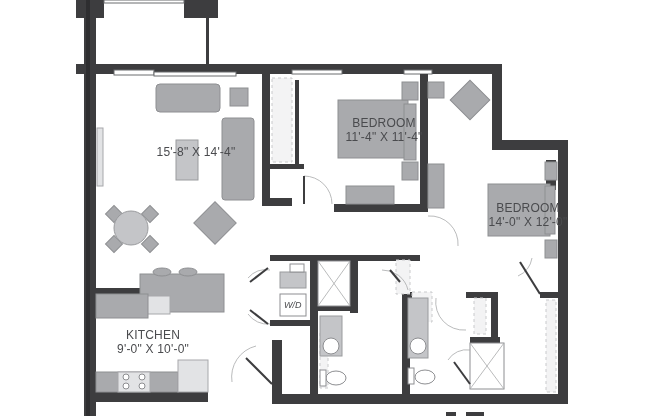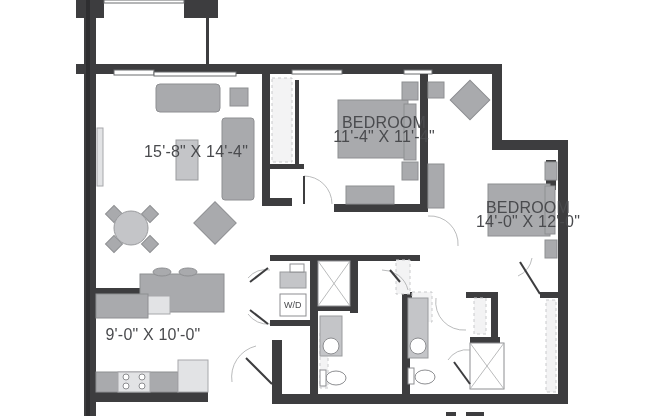--- a/index.html
+++ b/index.html
@@ -8,22 +8,22 @@
   .wall { fill:#3d3d3f; }
   .wall-dark { fill:#2e2e30; }
   .furn { fill:#a9aaad; stroke:#8e8f92; stroke-width:1; }
   .furn-light { fill:#c4c5c8; stroke:#9a9b9e; stroke-width:1; }
   .furn-pale { fill:#e2e3e5; stroke:#a7a8ab; stroke-width:1; }
   .outline { fill:#ffffff; stroke:#8d8e91; stroke-width:1; }
   .door-swing { fill:none; stroke:#a8a9ab; stroke-width:0.8; }
   .door-leaf { stroke:#3d3d3f; stroke-width:2; }
   .window { fill:#ffffff; stroke:#6b6c6f; stroke-width:1; }
   .closet { fill:#f3f3f4; stroke:#c9cacc; stroke-width:1; stroke-dasharray:3 3; }
-  .label { position:absolute; color:#4a4b4e; font-family:"Liberation Sans", sans-serif; font-size:16px; line-height:14px; text-align:center; white-space:nowrap; letter-spacing:0.2px; }
-  .wd { position:absolute; color:#4a4b4e; font-family:"Liberation Sans", sans-serif; font-size:9px; }
+  .label { position:absolute; color:#4a4b4e; font-family:"Liberation Sans", sans-serif; font-size:12px; line-height:14px; text-align:center; white-space:nowrap; letter-spacing:0.2px; }
+  .wd { position:absolute; color:#4a4b4e; font-family:"Liberation Sans", sans-serif; font-size:9px;font-style:italic; }
 </style>
 </head>
 <body>
 
 <svg id="plan" viewBox="0 0 652 416" xmlns="http://www.w3.org/2000/svg">
 
   <g>
     <rect class="wall" x="76" y="0" width="28" height="18"></rect>
     <rect class="wall" x="184" y="0" width="34" height="18"></rect>
     <rect class="window" x="104" y="0" width="80" height="3"></rect>
@@ -193,16 +193,17 @@
   <div>BEDROOM</div>
   <div>11'-4" X 11'-4"</div>
 </div>
 
 <div class="label" style="left:464px; top:201px; width:128px;">
   <div>BEDROOM</div>
   <div>14'-0" X 12'-0"</div>
 </div>
 
 <div class="label" style="left:94px; top:328px; width:118px;">
+  <div>KITCHEN</div>
   <div>9'-0" X 10'-0"</div>
 </div>
 
 <div class="wd" style="left:284px; top:300px;">W/D</div>
 
 </body></html>

